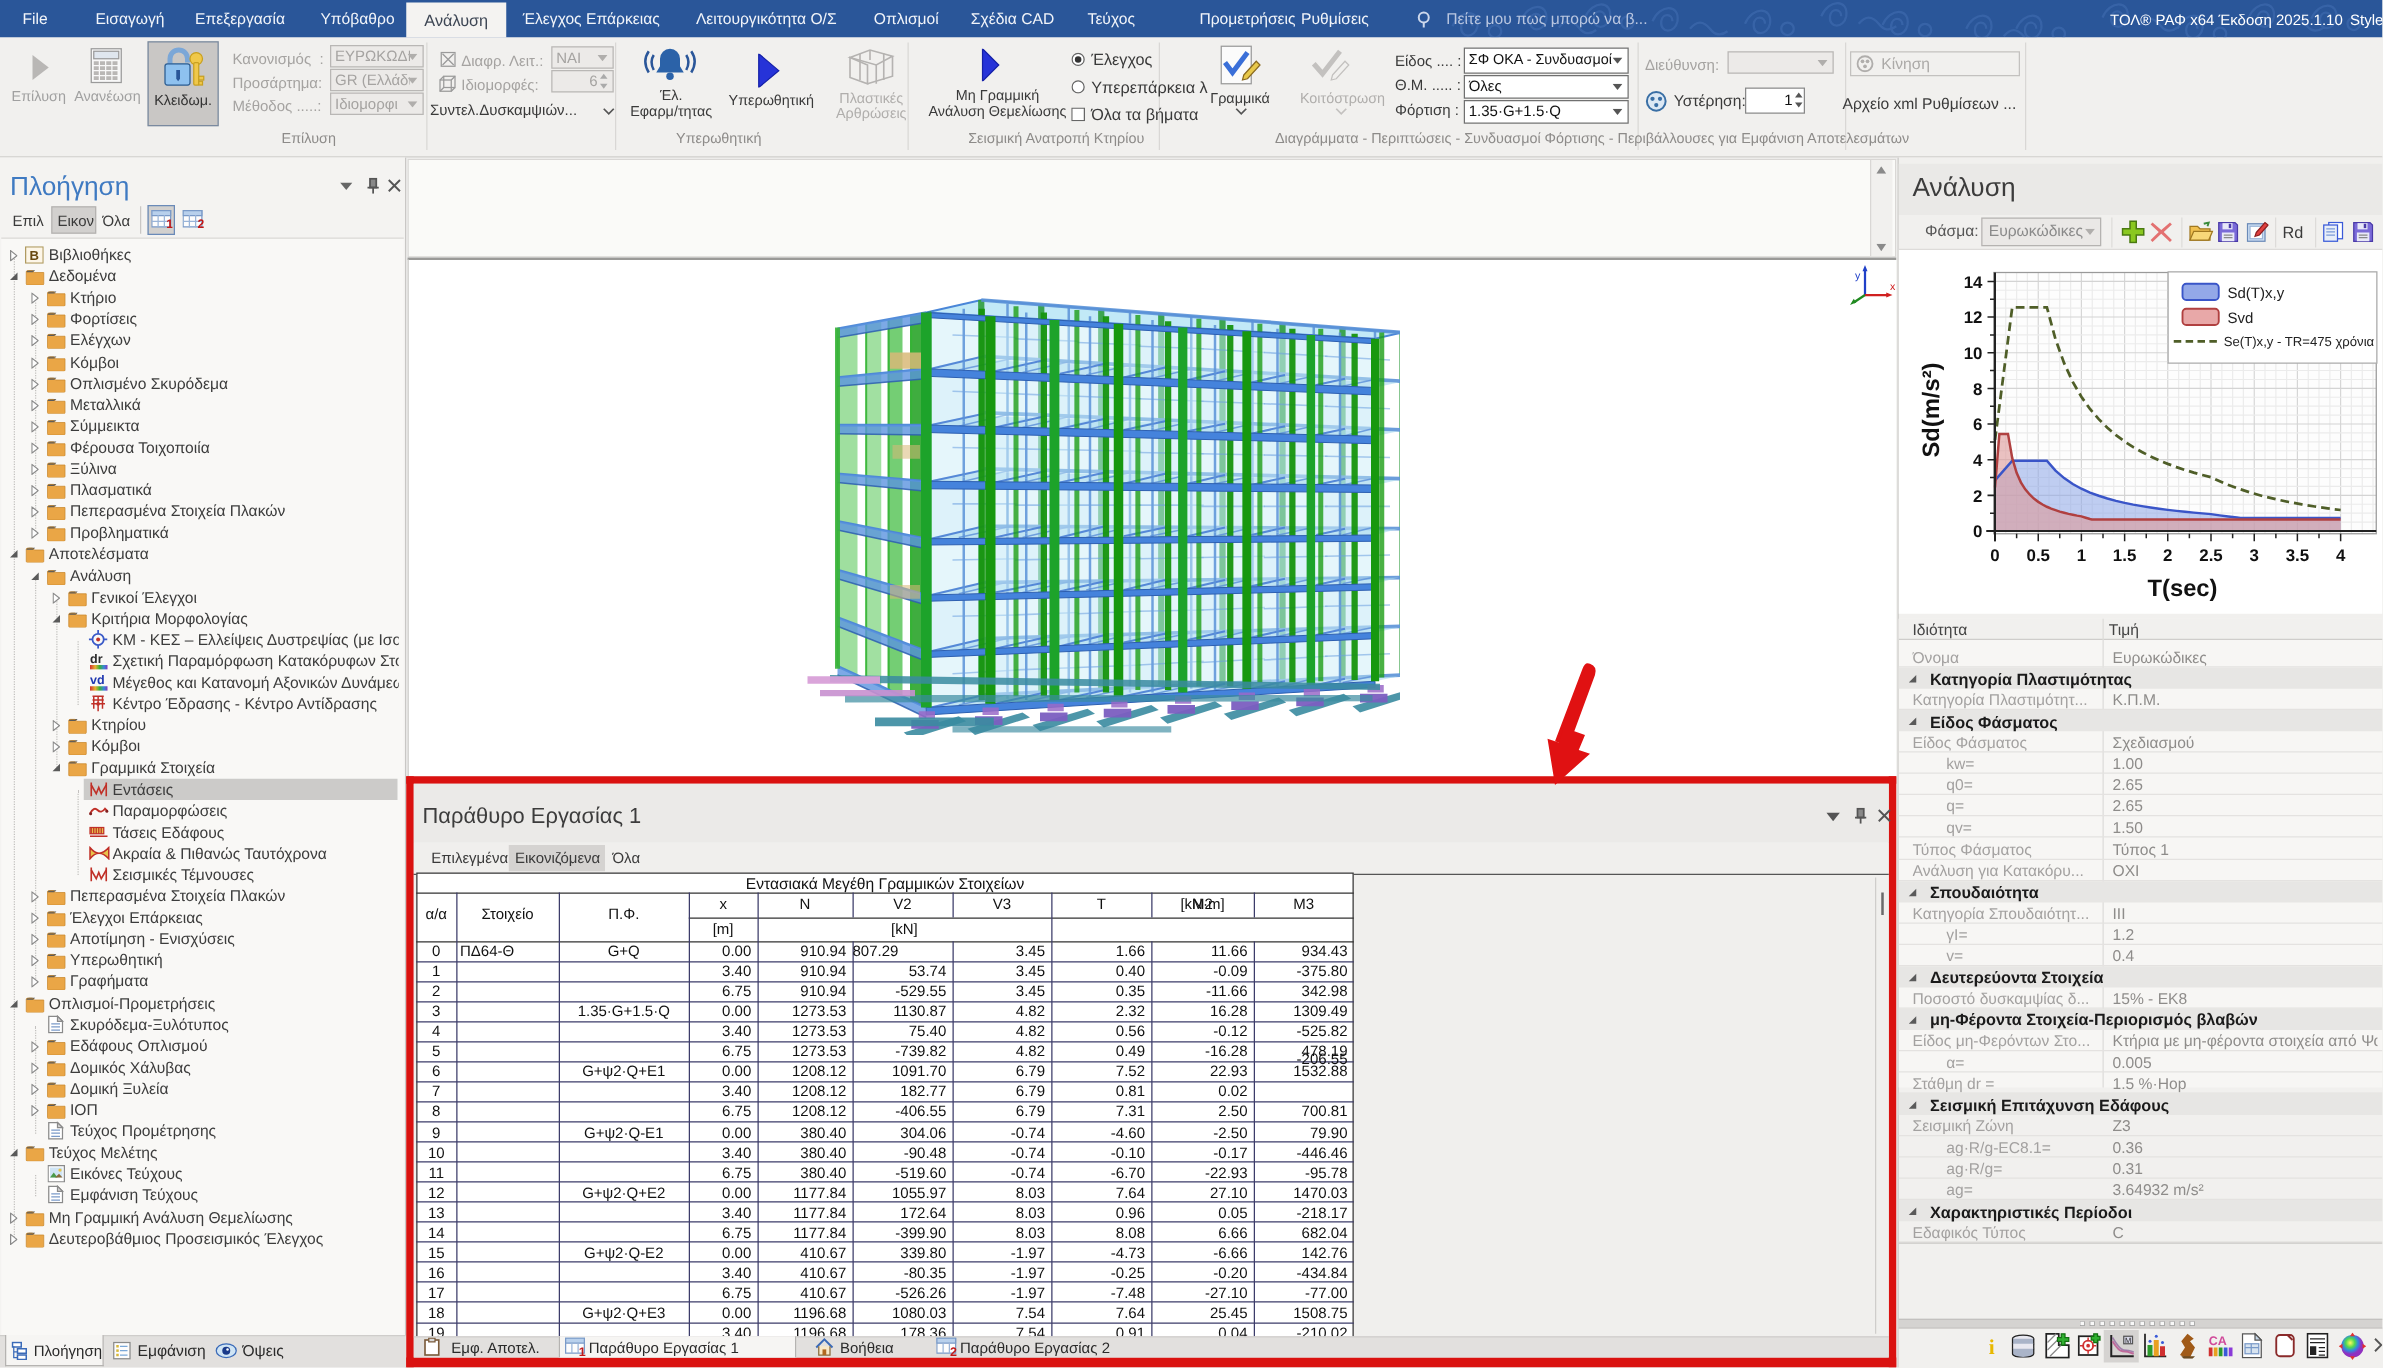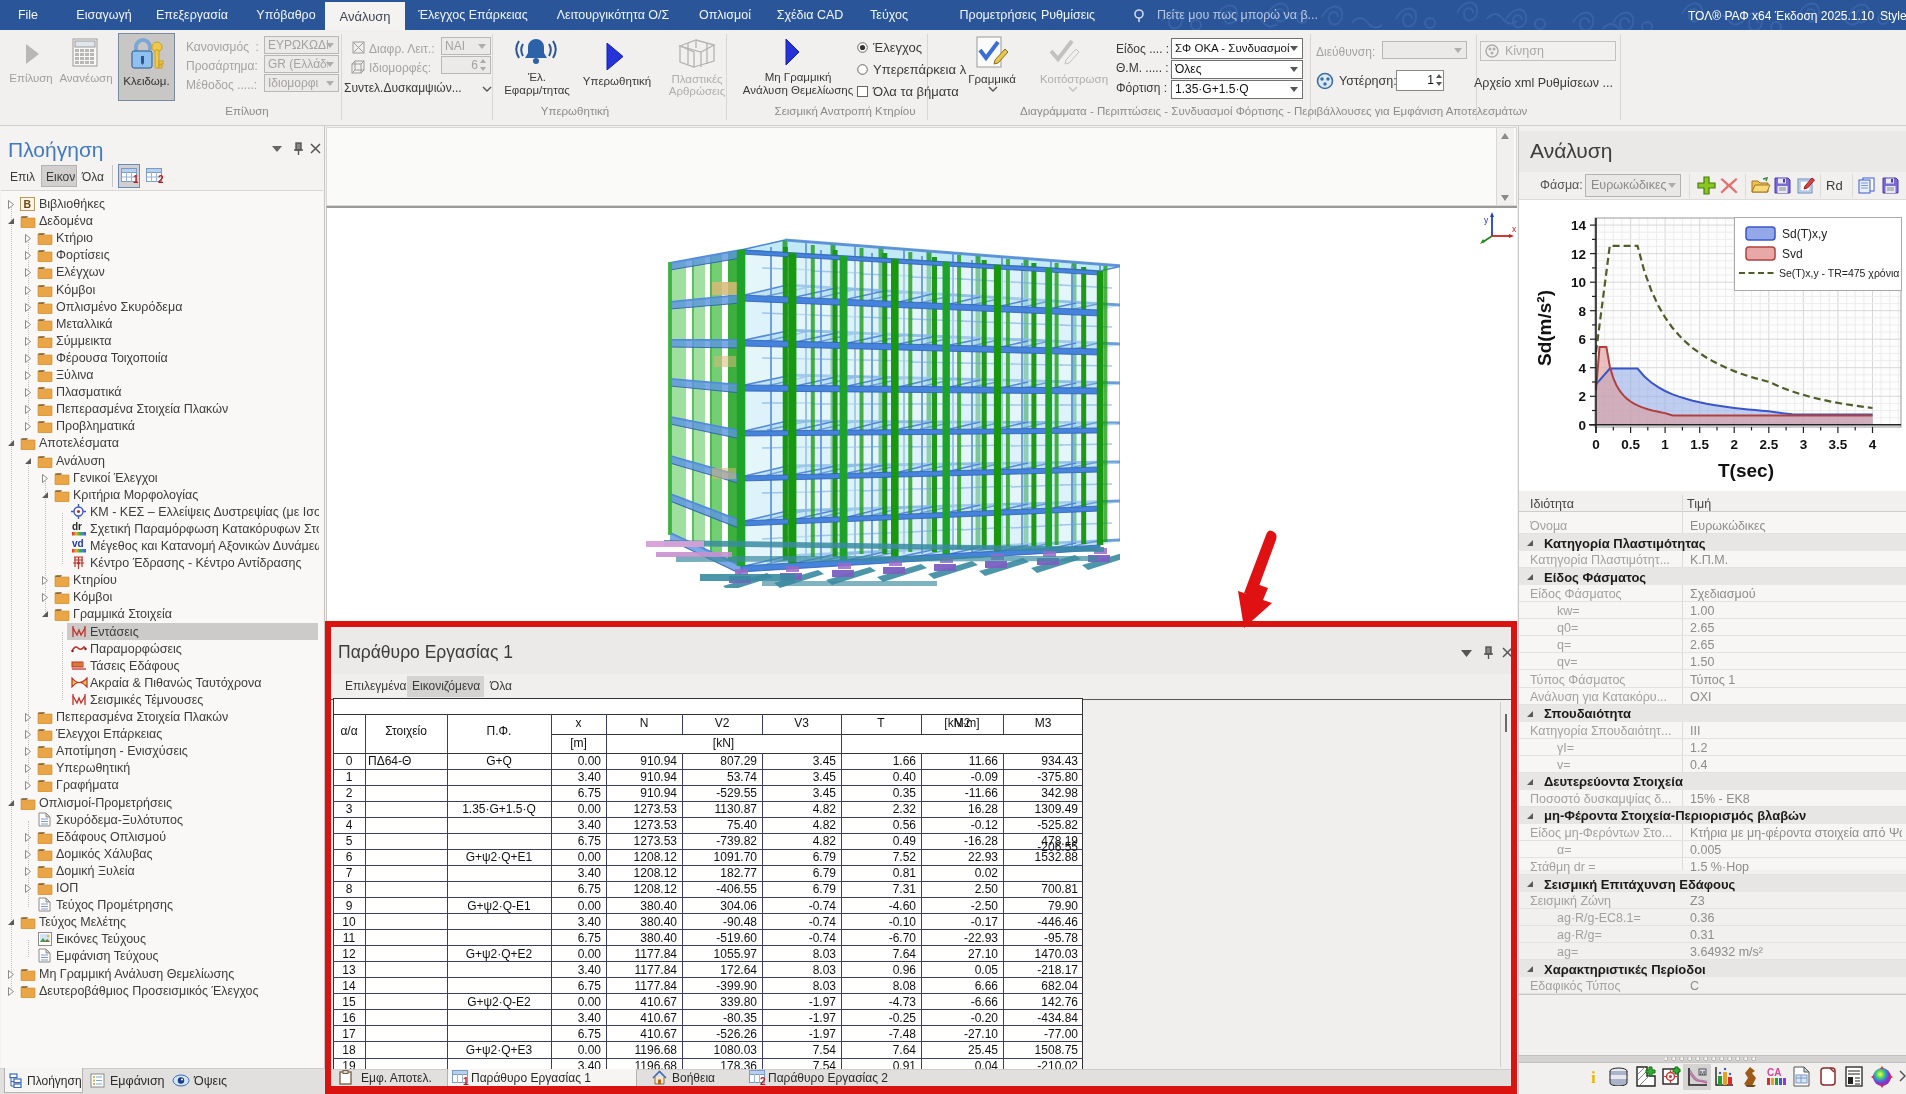--- a/index.html
+++ b/index.html
@@ -1361,20 +1361,21 @@
     <div style="position:absolute;left:331px;top:674px;width:1180px;height:25px;background:#f0efed;"></div>
     <div style="position:absolute;left:407px;top:676px;width:77px;height:21px;background:#d5d3d1;"></div>
     <div style="position:absolute;left:345px;top:679px;font-size:12px;color:#3a3a3a;">Επιλεγμένα</div>
     <div style="position:absolute;left:412px;top:679px;font-size:12px;color:#3a3a3a;">Εικονιζόμενα</div>
     <div style="position:absolute;left:490px;top:679px;font-size:12px;color:#3a3a3a;">Όλα</div>
     <div style="position:absolute;left:331px;top:699px;width:1180px;height:1px;background:#555;"></div>
     <div style="position:absolute;left:331px;top:700px;width:1180px;height:369px;background:#f0efed;"></div>
     <div style="position:absolute;left:1500px;top:702px;width:1px;height:365px;background:#cfcdcb;"></div>
     <div style="position:absolute;left:1505px;top:714px;width:2px;height:18px;background:#6a6a6a;"></div>
     <div style="position:absolute;left:333px;top:698px;width:750px;height:376px;background:#ffffff;border:1.5px solid #333;"></div>
+    <div style="position:absolute;left:333px;top:700px;width:750px;text-align:center;font-size:12.5px;color:#111;">Εντασιακά Μεγέθη Γραμμικών Στοιχείων</div>
     <div style="position:absolute;left:333px;top:714px;width:750px;height:1px;background:#333;"></div>
     <div style="position:absolute;left:551px;top:716px;width:55px;text-align:center;font-size:12px;color:#111;">x</div>
     <div style="position:absolute;left:606px;top:716px;width:76px;text-align:center;font-size:12px;color:#111;">N</div>
     <div style="position:absolute;left:682px;top:716px;width:80px;text-align:center;font-size:12px;color:#111;">V2</div>
     <div style="position:absolute;left:762px;top:716px;width:79px;text-align:center;font-size:12px;color:#111;">V3</div>
     <div style="position:absolute;left:841px;top:716px;width:80px;text-align:center;font-size:12px;color:#111;">T</div>
     <div style="position:absolute;left:921px;top:716px;width:82px;text-align:center;font-size:12px;color:#111;">M2</div>
     <div style="position:absolute;left:1003px;top:716px;width:80px;text-align:center;font-size:12px;color:#111;">M3</div>
     <div style="position:absolute;left:333px;top:724px;width:32px;text-align:center;font-size:12px;color:#111;">α/α</div>
     <div style="position:absolute;left:365px;top:724px;width:82px;text-align:center;font-size:12px;color:#111;">Στοιχείο</div>
@@ -1398,21 +1399,21 @@
     <div style="position:absolute;left:921px;top:714px;width:1px;height:20px;background:#3c3c6a;"></div>
     <div style="position:absolute;left:921px;top:752.5px;width:1px;height:321px;background:#3c3c6a;"></div>
     <div style="position:absolute;left:1003px;top:714px;width:1px;height:20px;background:#3c3c6a;"></div>
     <div style="position:absolute;left:1003px;top:752.5px;width:1px;height:321px;background:#3c3c6a;"></div>
     <div style="position:absolute;left:333px;top:768.5px;width:750px;height:1px;background:#3c3c6a;"></div>
     <div style="position:absolute;left:333px;top:754.0px;width:32px;text-align:center;font-size:12px;color:#111;">0</div>
     <div style="position:absolute;left:368px;top:754.0px;font-size:12px;color:#111;">ΠΔ64-Θ</div>
     <div style="position:absolute;left:447px;top:754.0px;width:104px;text-align:center;font-size:12px;color:#111;">G+Q</div>
     <div style="position:absolute;left:551px;top:754.0px;width:50px;text-align:right;font-size:12px;color:#111;">0.00</div>
     <div style="position:absolute;left:606px;top:754.0px;width:71px;text-align:right;font-size:12px;color:#111;">910.94</div>
-    <div style="position:absolute;left:682px;top:754.0px;width:75px;text-align:right;font-size:12px;color:#111;">807.29</div>
+    <div style="position:absolute;left:682px;top:754.0px;width:75px;text-align:left;font-size:12px;color:#111;">807.29</div>
     <div style="position:absolute;left:762px;top:754.0px;width:74px;text-align:right;font-size:12px;color:#111;">3.45</div>
     <div style="position:absolute;left:841px;top:754.0px;width:75px;text-align:right;font-size:12px;color:#111;">1.66</div>
     <div style="position:absolute;left:921px;top:754.0px;width:77px;text-align:right;font-size:12px;color:#111;">11.66</div>
     <div style="position:absolute;left:1003px;top:754.0px;width:75px;text-align:right;font-size:12px;color:#111;">934.43</div>
     <div style="position:absolute;left:333px;top:784.6px;width:750px;height:1px;background:#3c3c6a;"></div>
     <div style="position:absolute;left:333px;top:770.0px;width:32px;text-align:center;font-size:12px;color:#111;">1</div>
     <div style="position:absolute;left:551px;top:770.0px;width:50px;text-align:right;font-size:12px;color:#111;">3.40</div>
     <div style="position:absolute;left:606px;top:770.0px;width:71px;text-align:right;font-size:12px;color:#111;">910.94</div>
     <div style="position:absolute;left:682px;top:770.0px;width:75px;text-align:right;font-size:12px;color:#111;">53.74</div>
     <div style="position:absolute;left:762px;top:770.0px;width:74px;text-align:right;font-size:12px;color:#111;">3.45</div>

